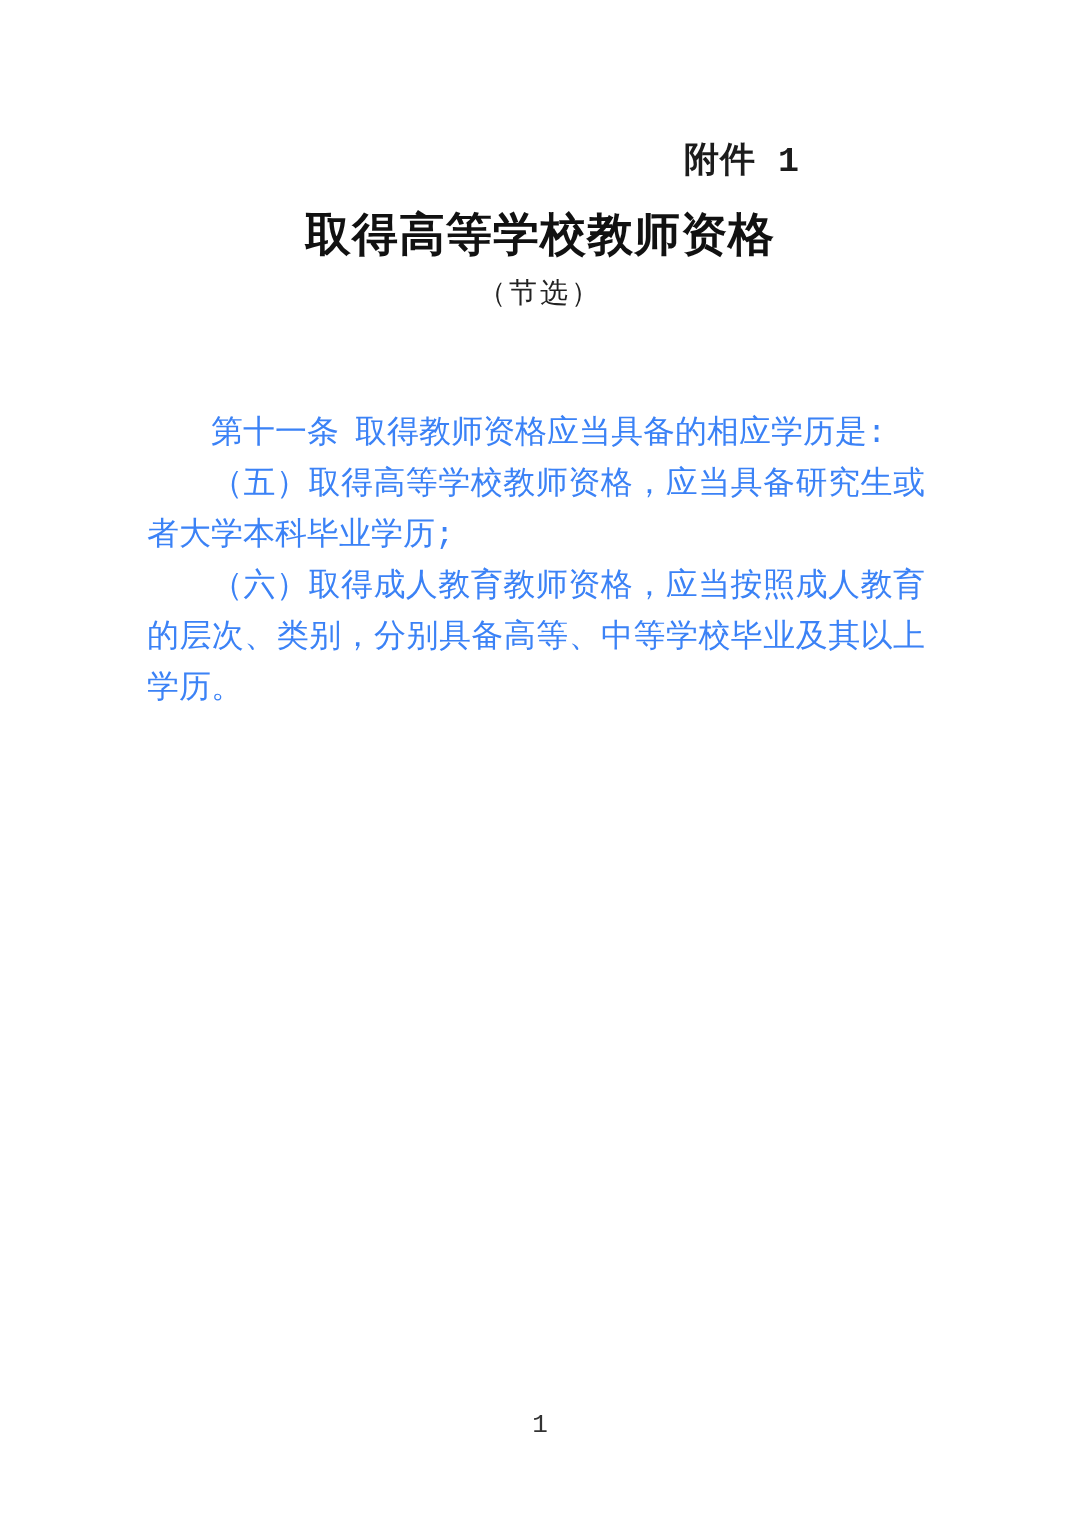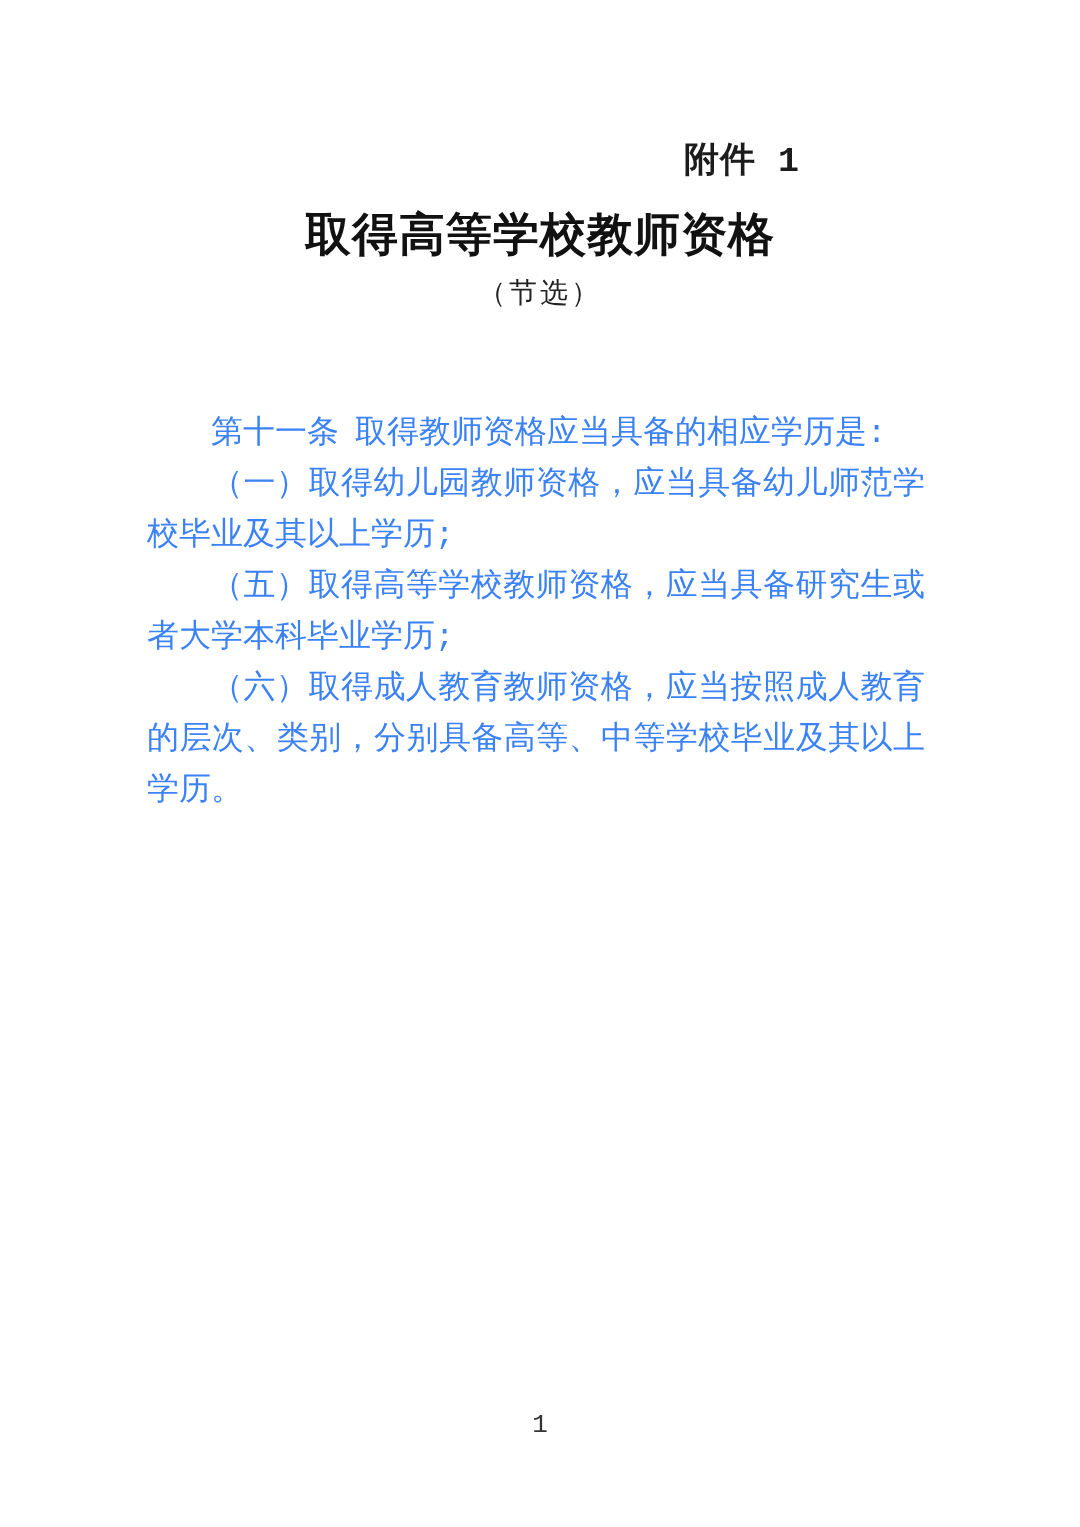--- a/index.html
+++ b/index.html
@@ -80,20 +80,19 @@
 <div class="page">
 
   <div class="attachment-label">附件 1</div>
 
   <h1 class="doc-title">取得高等学校教师资格</h1>
 
   <div class="doc-subtitle">（节选）</div>
 
   <div class="doc-body">
     <p>第十一条 取得教师资格应当具备的相应学历是:</p>
-    <p>（一）取得幼儿园教师资格，应当具备幼儿师范学校毕业及其以上学历;</p>
     <p>（五）取得高等学校教师资格，应当具备研究生或者大学本科毕业学历;</p>
     <p>（六）取得成人教育教师资格，应当按照成人教育的层次、类别，分别具备高等、中等学校毕业及其以上学历。</p>
   </div>
 
   <div class="page-number">1</div>
 
 </div>
 
 </body></html>

